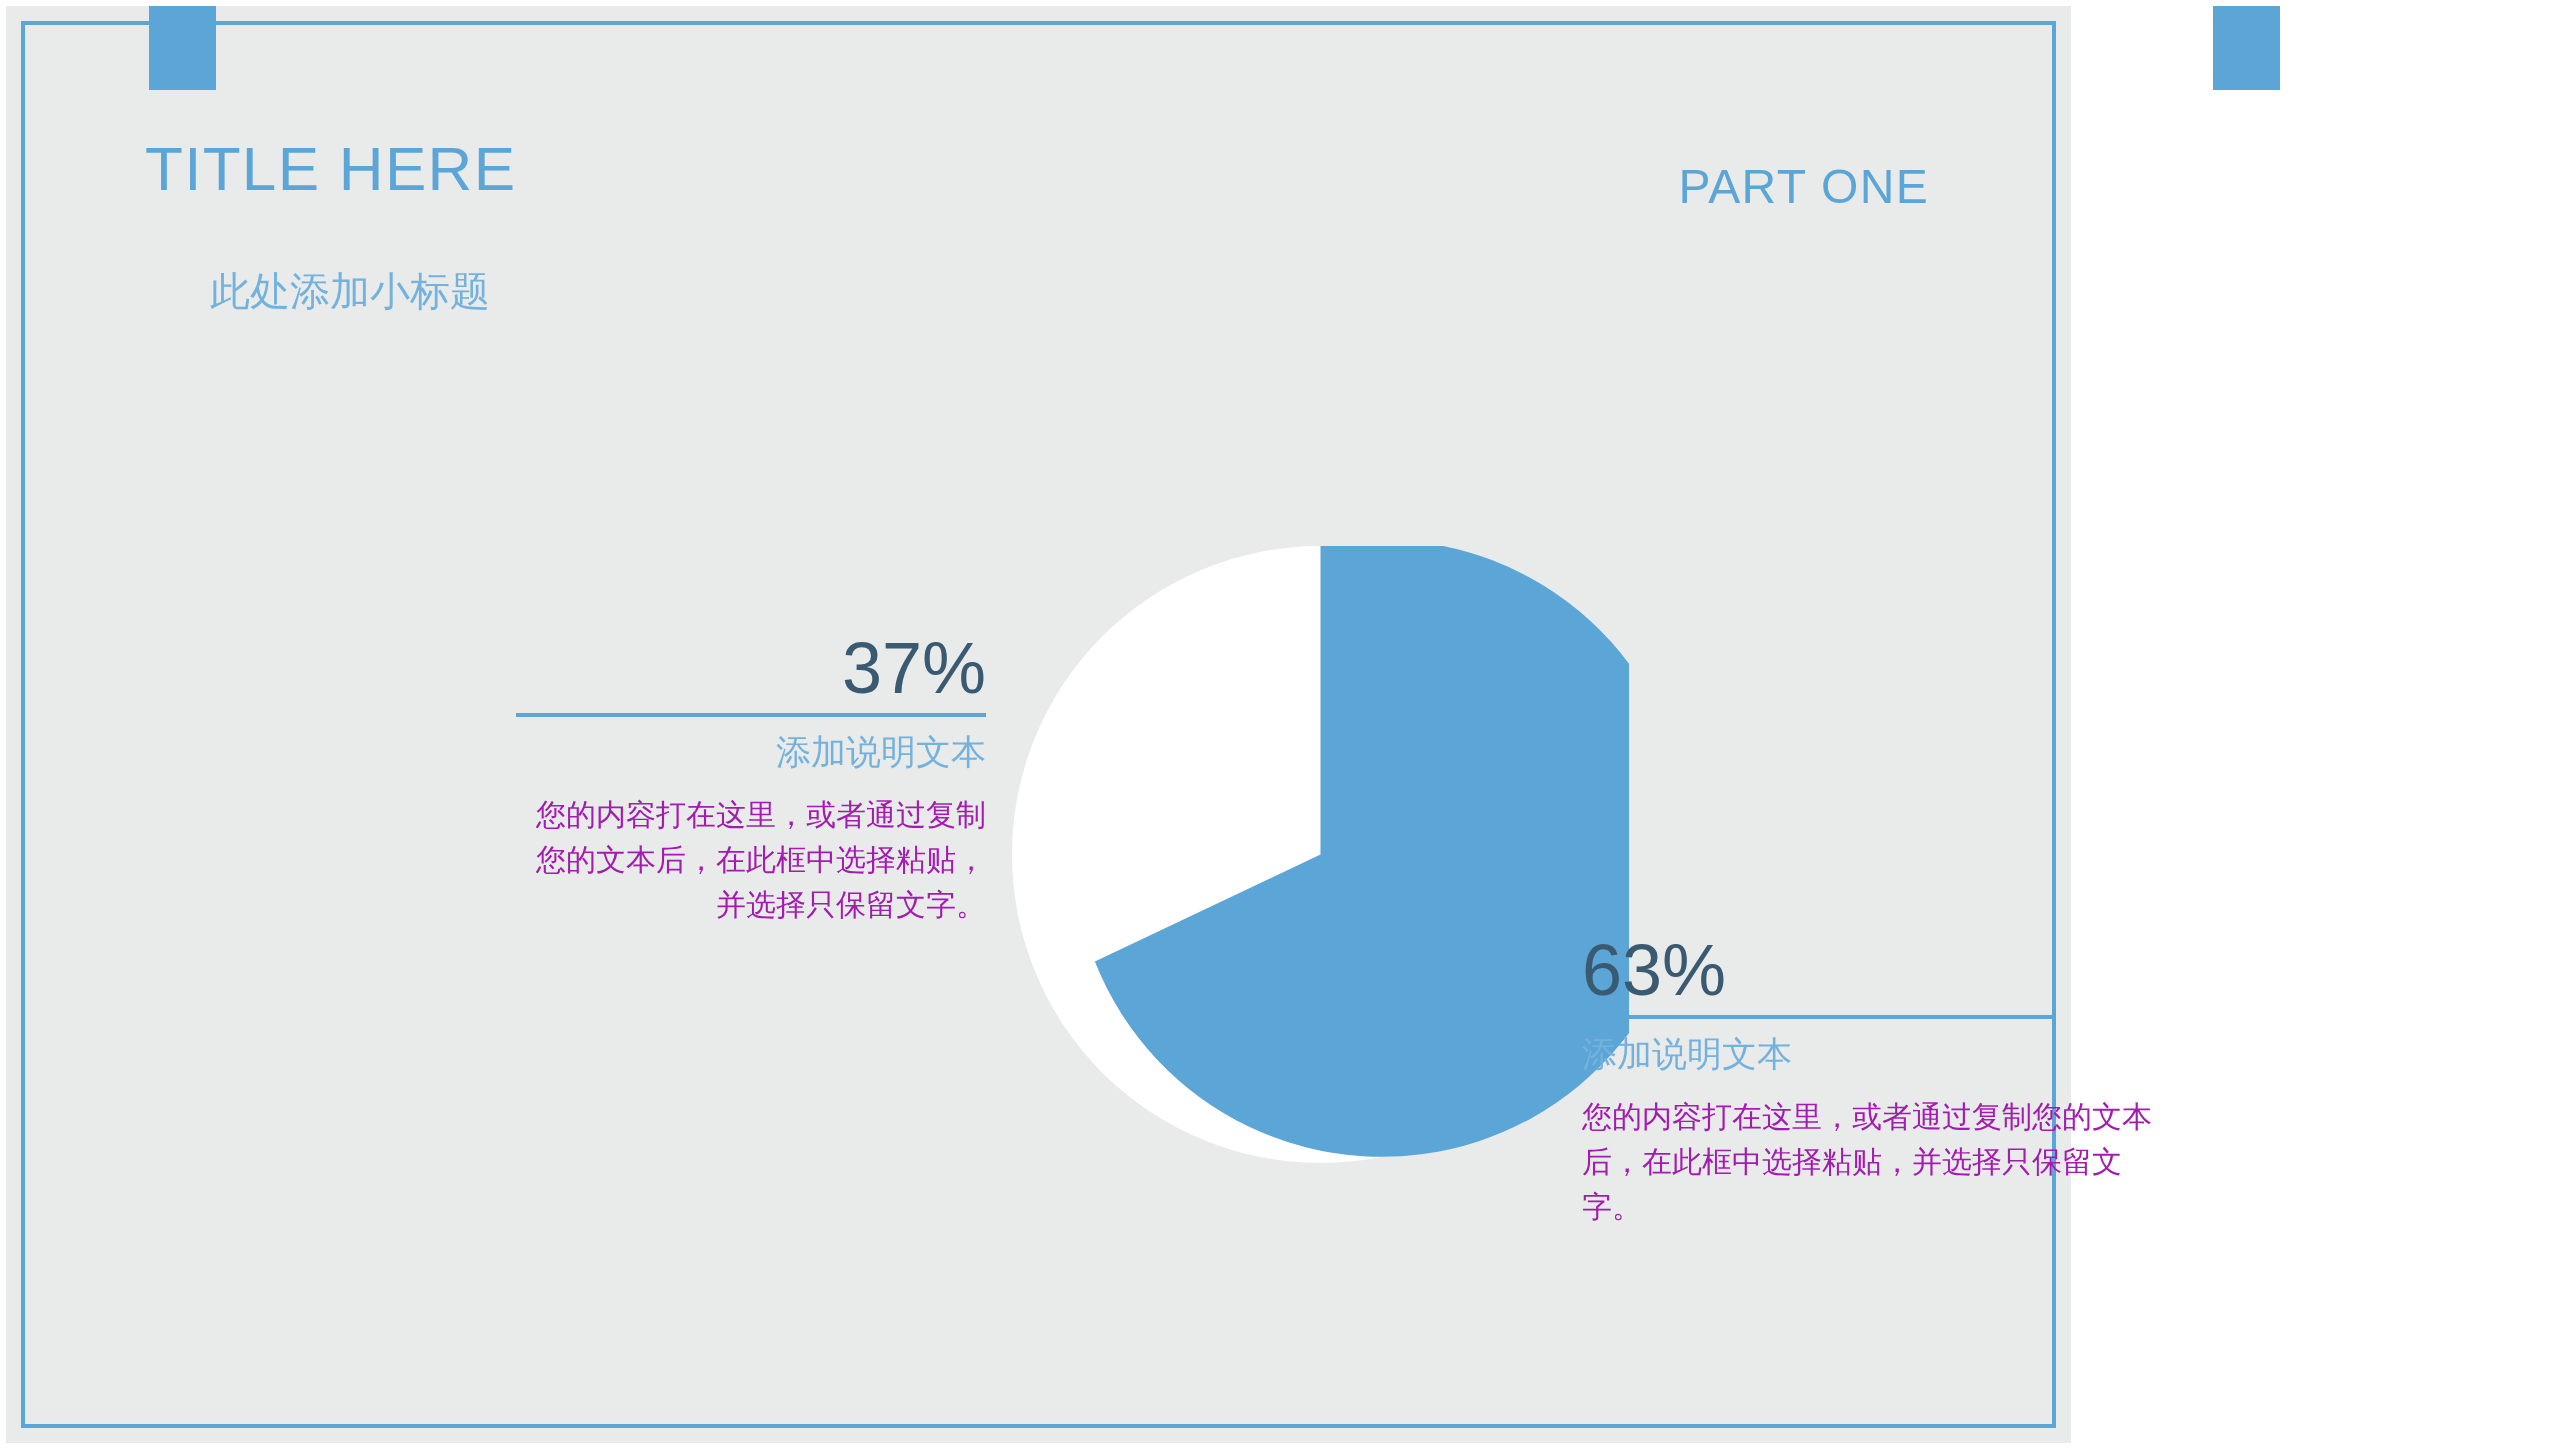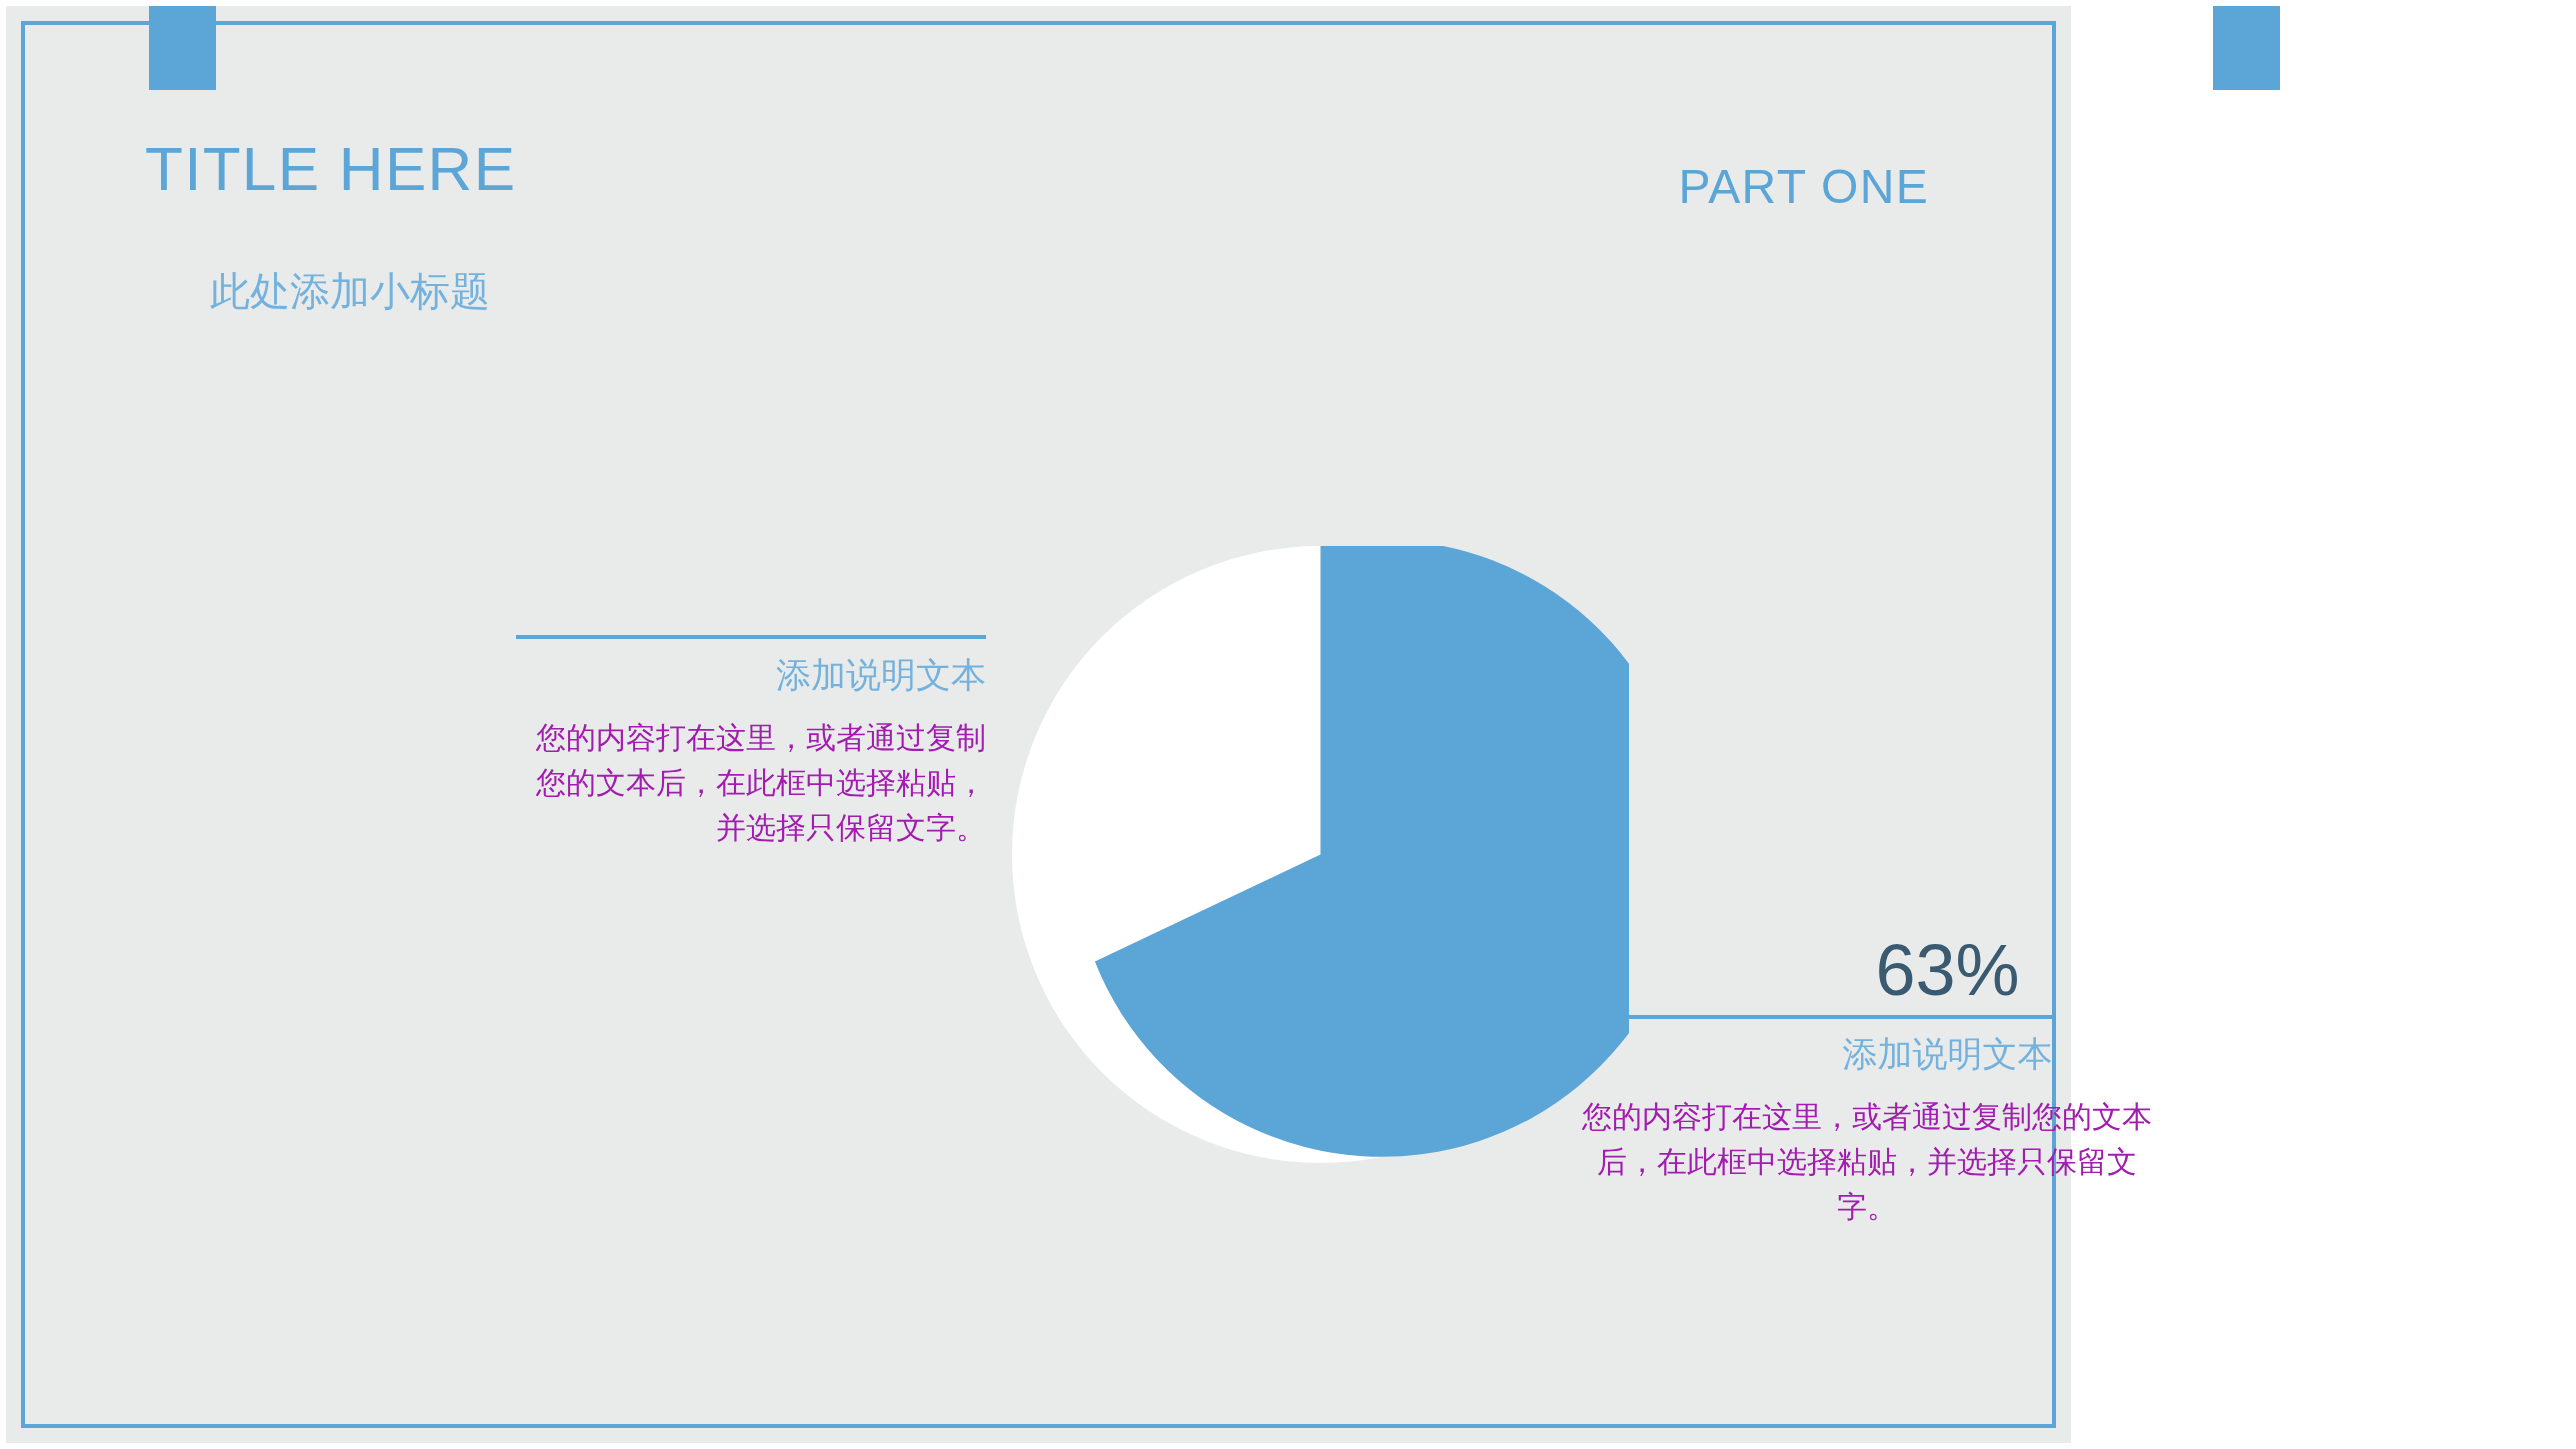--- a/index.html
+++ b/index.html
@@ -104,21 +104,21 @@
     left: 262px;
     top: 624px;
     width: 718px;
     text-align: right;
   }
   .callout-right {
     position: absolute;
     left: 1576px;
     top: 926px;
     width: 731px;
-    text-align: center;
+    text-align: left;
   }
   .pct {
     font-size: 72px;
     color: #3a5a72;
     font-weight: 400;
     line-height: 1.08;
   }
   .rule {
     height: 3.4px;
     background: #5ba5d7;
@@ -159,20 +159,21 @@
   <div class="pie-wrap">
     <svg width="617" height="617" viewBox="0 0 920 920">
 
       <circle cx="460" cy="460" r="460" fill="#ffffff"></circle>
 
       <path d="M460,460 L460,0 A460,460 0 1,1 123.6,619.6 Z" fill="#5ba5d7"></path>
     </svg>
   </div>
 
   <div class="callout-left">
+    <div class="pct">37%</div>
     <div class="rule"></div>
     <div class="caption">添加说明文本</div>
     <div class="desc">您的内容打在这里，或者通过复制您的文本后，在此框中选择粘贴，并选择只保留文字。</div>
   </div>
 
   <div class="callout-right">
     <div class="pct">63%</div>
     <div class="rule"></div>
     <div class="caption">添加说明文本</div>
     <div class="desc">您的内容打在这里，或者通过复制您的文本后，在此框中选择粘贴，并选择只保留文字。</div>

